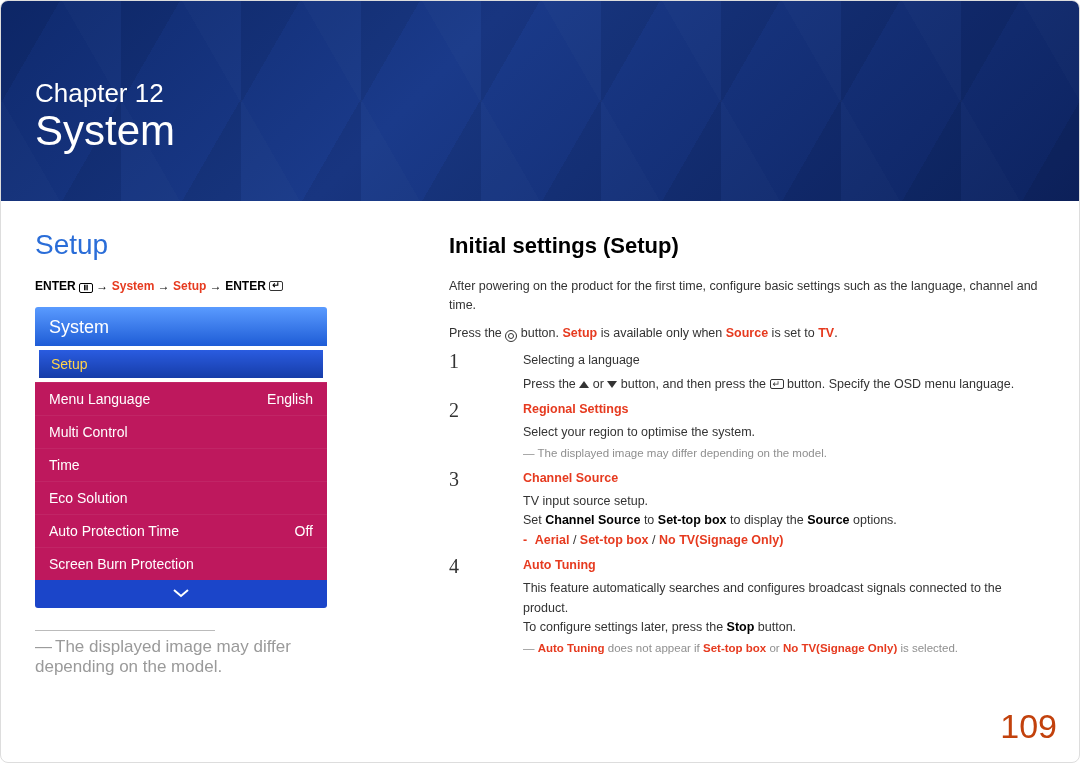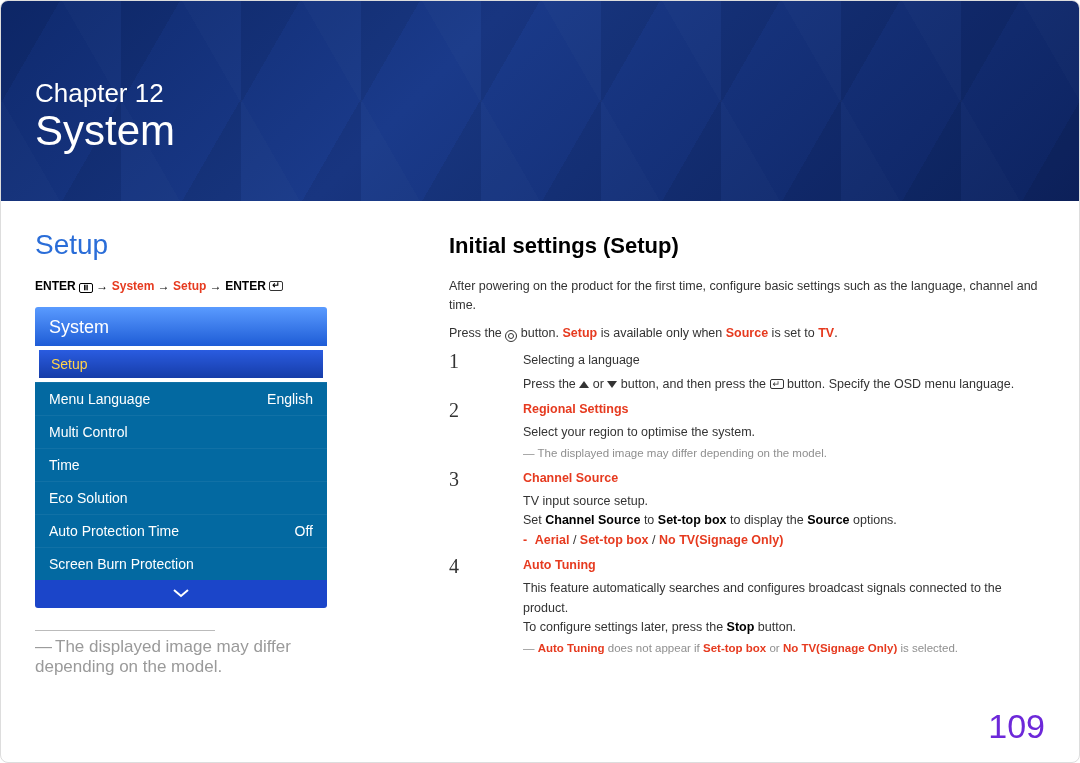--- a/index.html
+++ b/index.html
@@ -26,21 +26,21 @@
 
   .content { display:flex; padding:28px 34px 10px 34px; gap:74px; }
 
   .left { width:340px; }
   .setup-title { color:#2a6dd8; font-size:28px; font-weight:400; margin-bottom:18px;}
   .breadcrumb { font-size:12px; font-weight:bold; color:#000; margin-bottom:14px;}
   .breadcrumb .hl { color:#e63a1f; font-weight:bold;}
 
   .tv-menu { width:292px; border-radius:3px; overflow:hidden; font-size:14px; color:#fff;}
   .tv-header { background:linear-gradient(#5a9bff,#1e5cd6); padding:10px 14px 8px; font-size:18px;}
-  .tv-item { background:#0369a1; padding:8px 14px; display:flex; justify-content:space-between; border-top:1px solid rgba(255,255,255,.06);}
+  .tv-item { background:#be185d; padding:8px 14px; display:flex; justify-content:space-between; border-top:1px solid rgba(255,255,255,.06);}
   .tv-item.selected { border:2px solid #fff; margin:2px; border-radius:2px; padding:6px 12px; background:linear-gradient(#2a5ce0,#163ca8);}
   .tv-item.selected span:first-child { color:#ffd34a;}
   .tv-scroll { background:#1b45c9; text-align:center; padding:4px 0 8px;}
   .tv-scroll svg { vertical-align:middle;}
   .divider { border:none; border-top:1px solid #bbb; width:180px; margin:22px 0 6px;}
   .footnote { font-size:17px; color:#9a9a9a;}
   .footnote-prefix { color:#9a9a9a; margin-right:3px;}
 
   .right { flex:1; font-size:12.5px; color:#333; line-height:1.55;}
   .right h3 { font-size:22px; color:#000; font-weight:700; margin-bottom:14px;}
@@ -49,21 +49,21 @@
   .bold { font-weight:bold; color:#000;}
   .steps { list-style:none; }
   .step { display:flex; gap:14px; margin-top:6px; margin-bottom:6px;}
   .step-num { font-size:20px; font-family:Georgia, serif; color:#333; min-width:16px; line-height:1;}
   .step-body { flex:1;margin-left:44px;}
   .step-body .lead { font-size:12.5px; margin-bottom:4px;}
   .dash { color:#e63a1f; font-weight:bold; margin-right:4px; }
   .note-line { color:#8f8f8f; font-size:11.5px; margin-top:2px;}
   .note-line::before { content:"― "; }
 
-  .page-num { position:absolute; right:34px; bottom:16px; color:#6d28d9; font-size:34px; font-weight:300;}
+  .page-num { position:absolute; right:22px; bottom:16px; color:#c2410c; font-size:34px; font-weight:300;}
 
   .icon-box { display:inline-flex; align-items:center; justify-content:center; width:14px; height:10px; border:1px solid currentColor; border-radius:2px; font-size:7px; line-height:1;}
   .icon-circle { display:inline-flex; width:12px; height:12px; border:1.5px solid #333; border-radius:50%; align-items:center; justify-content:center; vertical-align:-2px;}
   .icon-circle::after{content:""; width:4px; height:4px; border:1px solid #333; border-radius:50%;}
   .icon-enter { display:inline-block; width:14px; height:10px; border:1px solid #333; border-radius:2px; position:relative; vertical-align:-1px;}
   .icon-enter::after{content:"↵"; font-size:9px; position:absolute; left:2px; top:-2px;}
   .tri-up, .tri-down { display:inline-block; width:0; height:0; border-left:5px solid transparent; border-right:5px solid transparent; vertical-align:middle;}
   .tri-up { border-bottom:7px solid #333;}
   .tri-down { border-top:7px solid #333;}
 </style>

